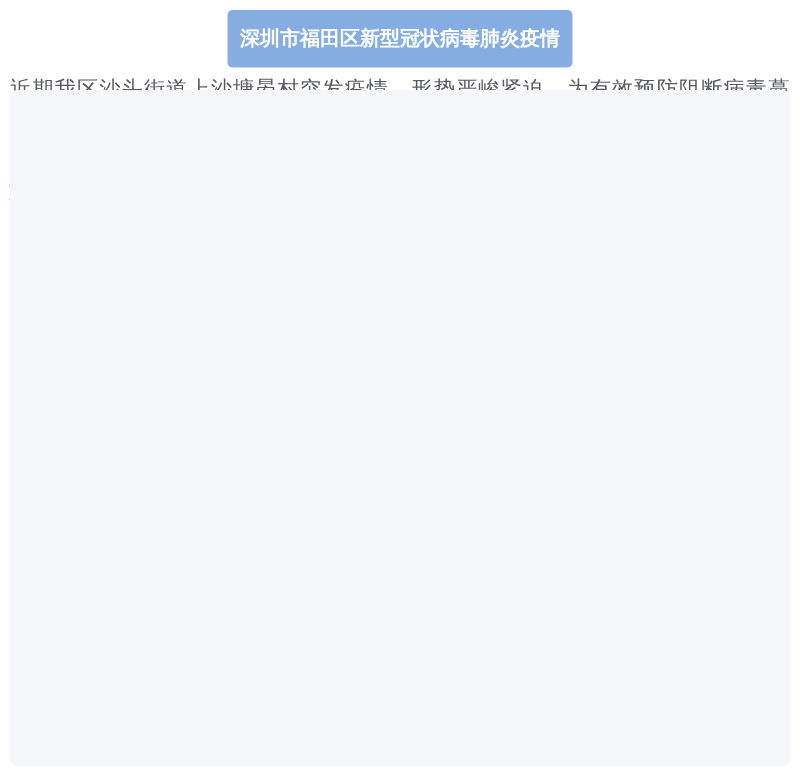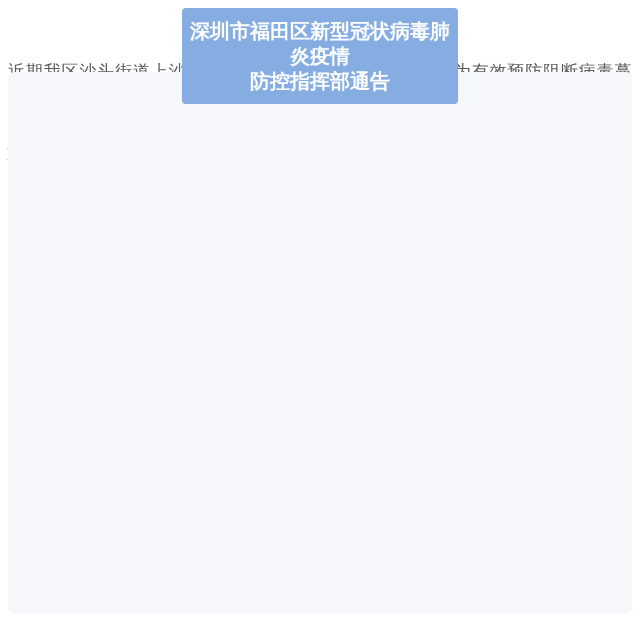--- a/index.html
+++ b/index.html
@@ -28,21 +28,21 @@
     position: absolute;
     top: 8px;
     left: 50%;
     transform: translateX(-50%);
     width: 276px;
     box-sizing: border-box;
     background: #86ade2;
     border-radius: 4px;
     color: #fdfefe;
     font-weight: bold;
-    font-size: 20px;
+    font-size: 16px;
     line-height: 25px;
     text-align: center;
     padding: 11px 6px 10px 6px;
     z-index: 2;
   }
   .content {
     position: absolute;
     left: 0;
     right: 0;
     top: 0;
@@ -69,21 +69,20 @@
     line-height: 28px;
   }
 </style>
 </head>
 <body>
 
 <div class="panel"></div>
 
 <div class="title-box">
   <div>深圳市福田区新型冠状病毒肺炎疫情</div>
-  <div>防控指挥部通告</div>
 </div>
 
 <div class="content">
   <p><span>近期我区沙头街道上沙塘晏村突发疫情，形势严峻紧迫，为有效预防阻断病毒蔓延传播，最大限度保障居民生命健康安全，经综合研判，决定对</span><span class="bold-span">上沙塘晏村部分区域居民以家庭为单位异地集中健康监测14天，同时对有关片区排水系统和公共环境全面清理消杀。</span><span>在完成14天健康监测后，我们将根据评估结果，有序组织居民返回。</span></p>
 
   <p>在安置过程中，对老幼病残孕、长期卧床、严重慢性疾病等需特殊关注人群，已组织专门力量，全力提供服务；对各类家养宠物，已委托专业宠物寄养机构，提供临时寄养服务；对居民财物，已制定严密计划，采取一切必要措施加强保护。</p>
 
   <p>请相关居民持续做好个人健康管理，配合开展核酸检测、疫苗接种，如有发热、干咳、乏力、嗅味觉减退、鼻塞、流涕、咽痛、结膜炎、肌痛和腹泻等症状，请及时向社区和相关服务管理人员报告。请大家充分理解支持，积极配合。</p>
 
   <p>福田区“暖心服务专线”：28813300、82889813，宠物寄养专线：18033092685。</p>

